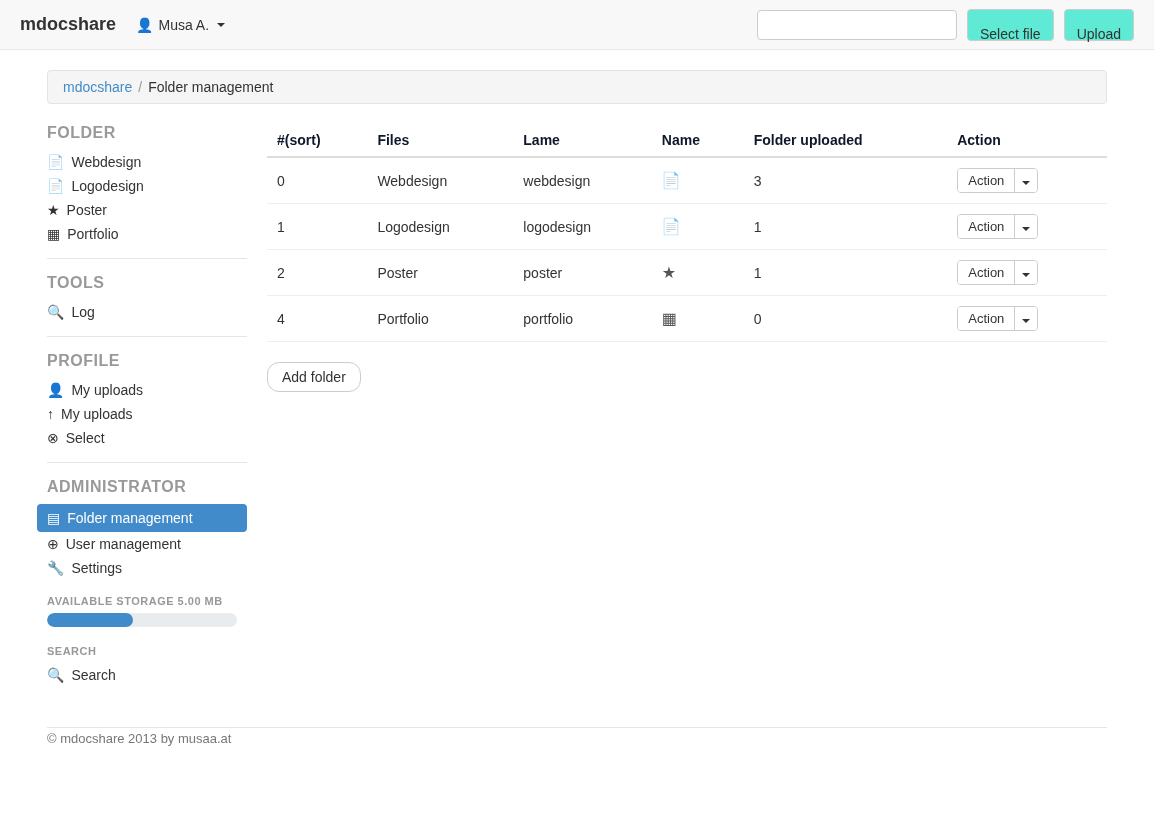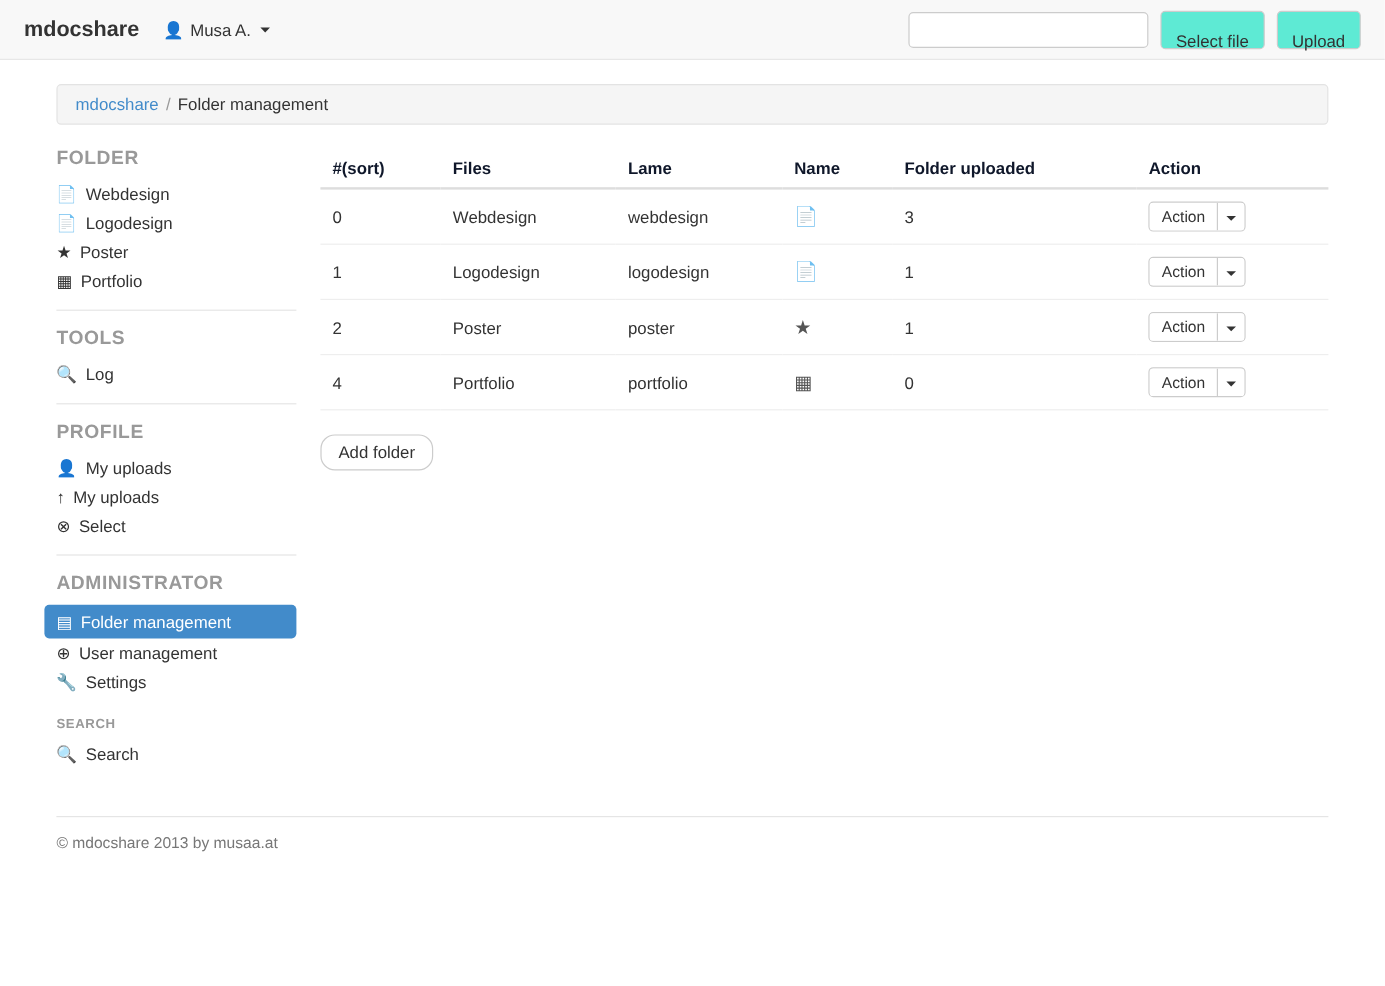--- a/index.html
+++ b/index.html
@@ -224,21 +224,21 @@
       border: 1px solid #ccc;
       border-radius: 12px;
       cursor: pointer;
       font-size: 14px;
       color: #333;
     }
 
     
     .footer {
       margin-top: 40px;
-      padding: 14px 0;
+      padding: 3px 0;
       border-top: 1px solid #e5e5e5;
       color: #777;
       font-size: 13px;
     }
 
     .td-icon { font-size: 16px; color: #555; }
   </style>
 </head>
 <body>
 
@@ -322,20 +322,26 @@
       </a>
       <a class="sidebar-item">
         <span>⊕</span>
         <span>User management</span>
       </a>
       <a class="sidebar-item">
         <span>🔧</span>
         <span>Settings</span>
       </a>
 
+      <div class="storage-section">
+        <div class="storage-label">AVAILABLE STORAGE 5.00 MB</div>
+        <div class="storage-bar-bg">
+          <div class="storage-bar-fill" style="width:45%;"></div>
+        </div>
+      </div>
 
       <div class="search-section">
         <div class="search-section-label">SEARCH</div>
         <a class="sidebar-item">
           <span>🔍</span>
           <span>Search</span>
         </a>
       </div>
 
     </aside>

